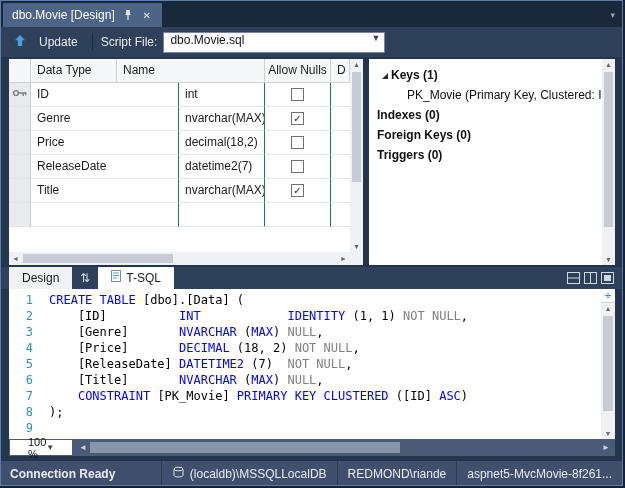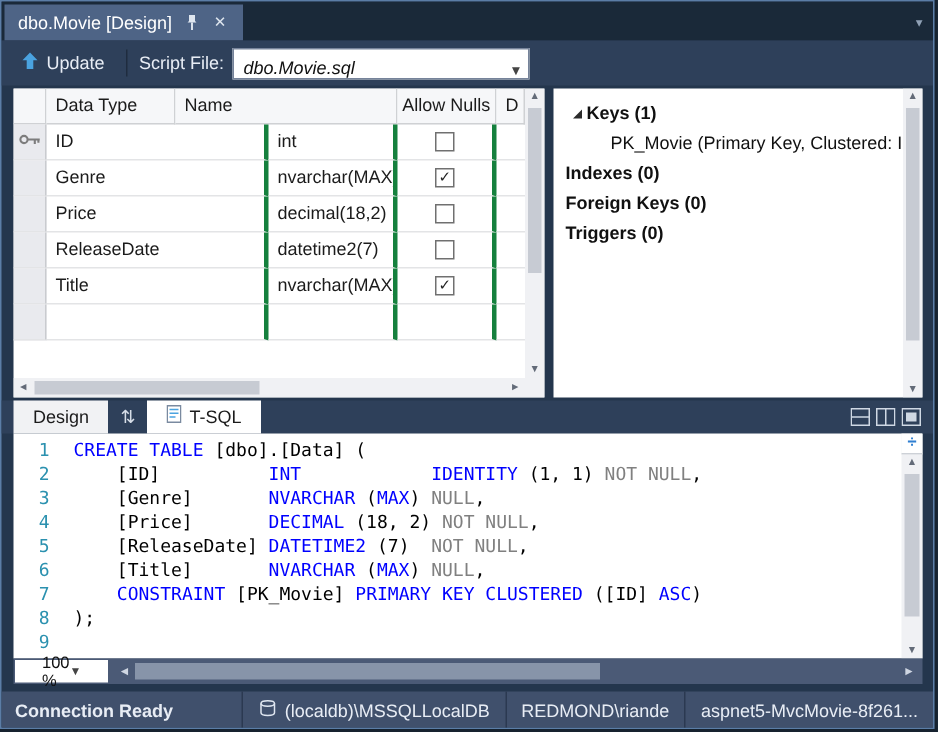--- a/index.html
+++ b/index.html
@@ -8,33 +8,33 @@
 
   
   .tabbar { position:absolute; top:0; left:0; right:0; height:26px; background:#1a2939; }
   .doc-tab { position:absolute; left:2px; top:2px; height:24px; background:#4e6486; color:#fff; display:flex; align-items:center; gap:7px; padding:0 9px; }
   .doc-tab .ttl { font-size:12px; }
   .tab-ic { width:12px; height:12px; display:flex; align-items:center; justify-content:center; color:#dfe6ef; font-size:10px; cursor:default; }
   .doc-dd { position:absolute; right:7px; top:9px; color:#8fa0b5; font-size:9px; }
 
   
   .toolbar { position:absolute; top:26px; left:0; right:0; height:30px; background:#2e405a; display:flex; align-items:center; color:#e8edf5; }
-  .upd-btn { display:flex; align-items:center; gap:5px; padding:0 9px; height:24px; margin-left:4px; }
+  .upd-btn { display:flex; align-items:center; gap:13px; padding:0 9px; height:24px; margin-left:4px; }
   .tb-sep { width:1px; height:18px; background:#1f2c3f; margin:0 5px; }
   .sf-label { padding:0 6px 0 3px; }
-  .combo { width:198px; height:21px; background:#fff; border:1px solid #76839a; display:flex; align-items:flex-end;font-style:italic; }
+  .combo { width:222px; height:21px; background:#fff; border:1px solid #76839a; display:flex; align-items:flex-start; }
   .combo .val { flex:1; padding-left:6px; color:#111; white-space:nowrap; overflow:hidden; }
   .combo .arr { width:17px; text-align:center; color:#444; font-size:9px; }
 
   
   .main { position:absolute; top:56px; left:0; right:0; height:210px; }
   .grid-panel { position:absolute; left:8px; top:2px; width:354px; height:206px; background:#fff; overflow:hidden; }
   .g-content { position:absolute; left:0; top:0; right:13px; bottom:13px; overflow:hidden; }
   .g-row, .g-hdr { display:flex; height:24px; }
-  .g-cell { border-right:3px solid #15803d; border-bottom:1px solid #e3e4e6; line-height:23px; padding-left:6px; color:#1b1b1b; overflow:hidden; white-space:nowrap; }
+  .g-cell { border-right:1px solid #15803d; border-bottom:1px solid #e3e4e6; line-height:23px; padding-left:6px; color:#1b1b1b; overflow:hidden; white-space:nowrap; }
   .g-hdr .g-cell { background:#f6f7f9; border-right:1px solid #cfd1d4; border-bottom:1px solid #cfd1d4; }
   .g-sel { width:22px; min-width:22px; background:#e9eaee; border-right:1px solid #c9cbcf; padding:0; display:flex; align-items:center; justify-content:center; }
   .gc0 { width:148px; min-width:148px; }
   .gc1 { width:86px; min-width:86px; }
   .gc2 { width:66px; min-width:66px; display:flex; align-items:center; justify-content:center; padding:0; }
   .gc3 { flex:1; border-right:none; }
   .cb { width:13px; height:13px; border:1px solid #707070; background:#fff; display:flex; align-items:center; justify-content:center; font-size:10px; color:#222; }
 
   
   .sb { background:#f0f1f4; position:absolute; }

